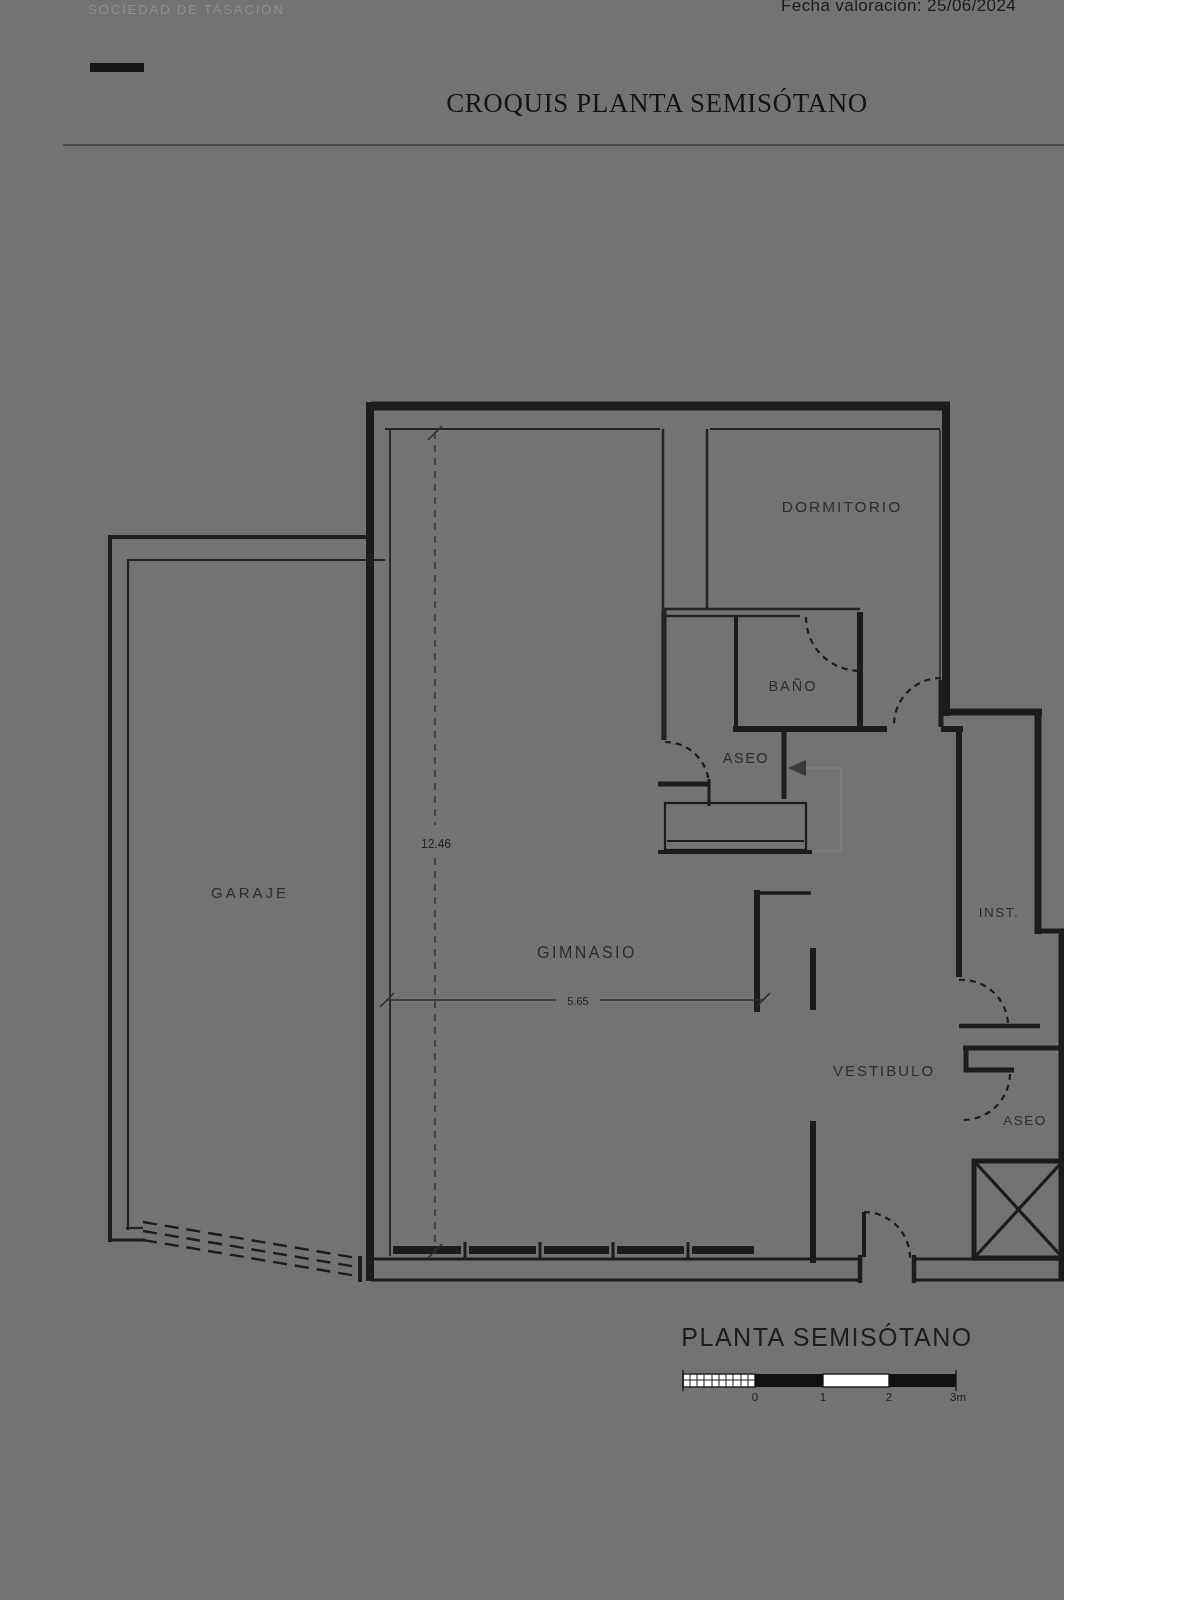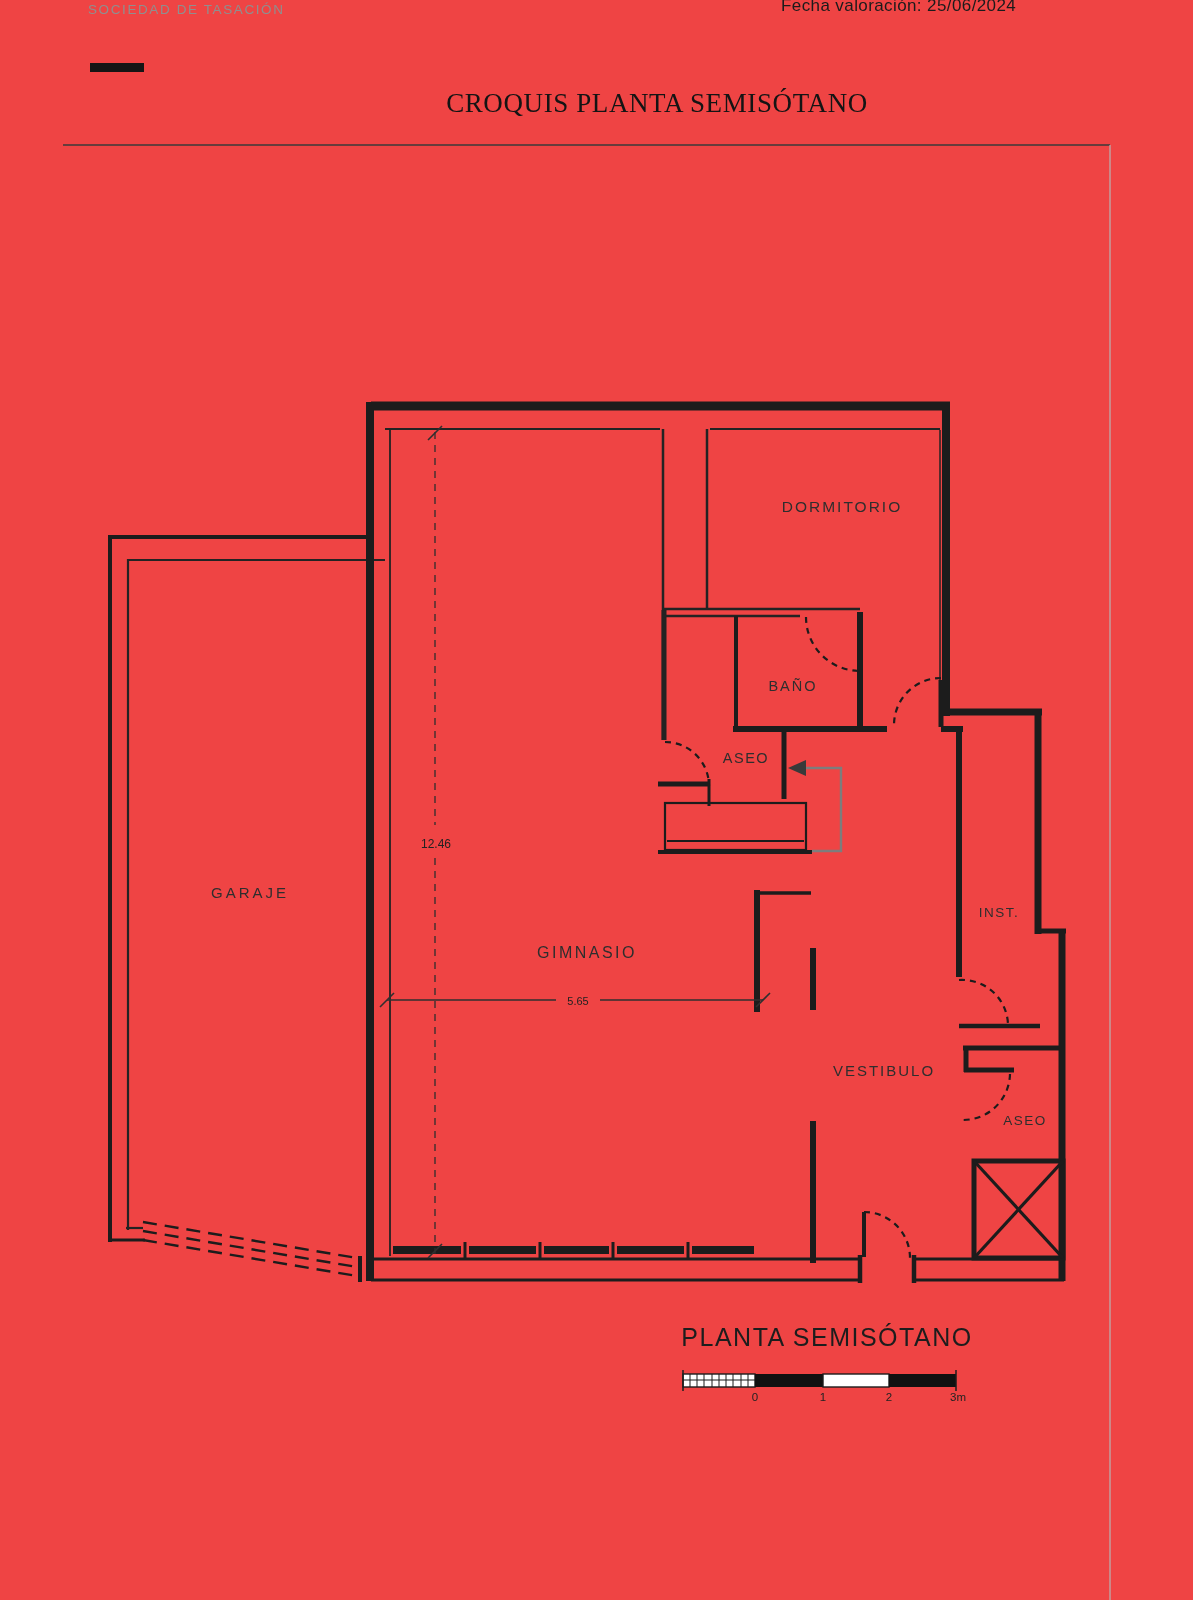--- a/index.html
+++ b/index.html
@@ -1,16 +1,16 @@
 <!DOCTYPE html>
 <html><head>
 <meta charset="utf-8">
 <style>
   html,body{margin:0;padding:0;background:#ffffff;}
-  .page{position:relative;width:1193px;height:1600px;background:#ef4444;overflow:hidden;
+  .page{position:relative;width:1064px;height:1600px;background:#737373;overflow:hidden;
         font-family:"Liberation Sans", sans-serif;}
   svg{position:absolute;left:0;top:0;}
   .t-company{font-family:"Liberation Sans",sans-serif;font-size:13.5px;fill:#8f8f8f;letter-spacing:1.6px;}
   .t-date{font-family:"Liberation Sans",sans-serif;font-size:17px;fill:#1b1b1b;letter-spacing:.4px;}
   .t-title{font-family:"Liberation Serif",serif;font-size:27px;fill:#141414;letter-spacing:.6px;}
   .t-room{font-family:"Liberation Sans",sans-serif;fill:#2e2e2e;}
   .t-dim{font-family:"Liberation Sans",sans-serif;fill:#222;}
   .t-caption{font-family:"Liberation Sans",sans-serif;font-size:25px;fill:#1d1d1d;letter-spacing:1.5px;font-weight:500;}
   .t-tick{font-family:"Liberation Sans",sans-serif;font-size:11.5px;fill:#222;}
   .wall{stroke:#1c1c1c;fill:none;}

